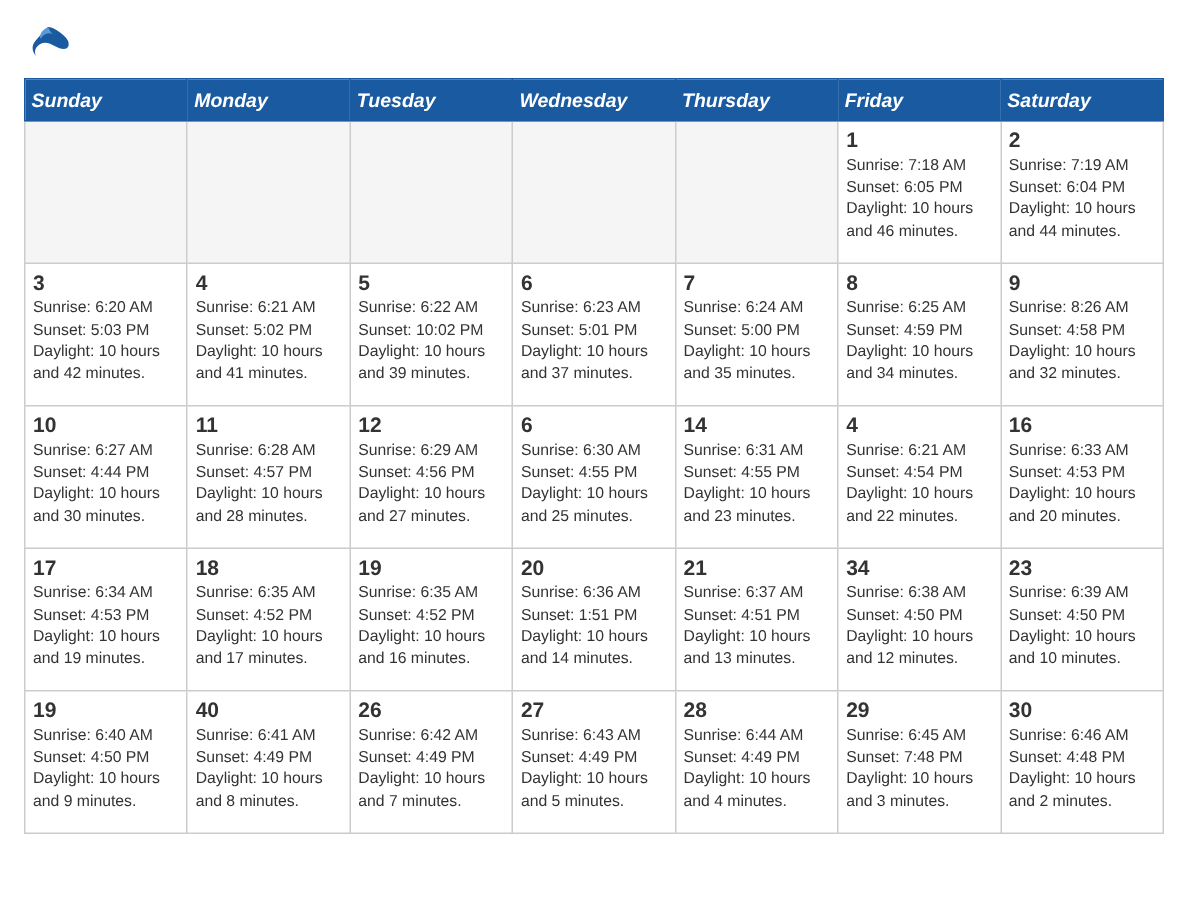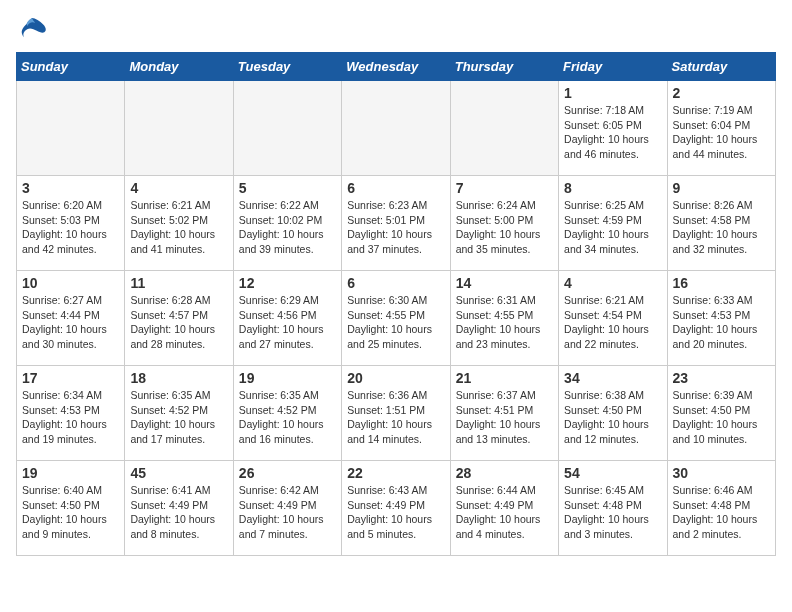--- a/index.html
+++ b/index.html
@@ -299,51 +299,51 @@
       </tr>
       <tr class="week-row">
         <td>
           <span class="day-number">19</span>
           <div class="day-info">Sunrise: 6:40 AM
 Sunset: 4:50 PM
 Daylight: 10 hours
 and 9 minutes.</div>
         </td>
         <td>
-          <span class="day-number">45</span>
+          <span class="day-number">40</span>
           <div class="day-info">Sunrise: 6:41 AM
 Sunset: 4:49 PM
 Daylight: 10 hours
 and 8 minutes.</div>
         </td>
         <td>
           <span class="day-number">26</span>
           <div class="day-info">Sunrise: 6:42 AM
 Sunset: 4:49 PM
 Daylight: 10 hours
 and 7 minutes.</div>
         </td>
         <td>
-          <span class="day-number">22</span>
+          <span class="day-number">27</span>
           <div class="day-info">Sunrise: 6:43 AM
 Sunset: 4:49 PM
 Daylight: 10 hours
 and 5 minutes.</div>
         </td>
         <td>
           <span class="day-number">28</span>
           <div class="day-info">Sunrise: 6:44 AM
 Sunset: 4:49 PM
 Daylight: 10 hours
 and 4 minutes.</div>
         </td>
         <td>
-          <span class="day-number">54</span>
+          <span class="day-number">29</span>
           <div class="day-info">Sunrise: 6:45 AM
-Sunset: 4:48 PM
+Sunset: 7:48 PM
 Daylight: 10 hours
 and 3 minutes.</div>
         </td>
         <td>
           <span class="day-number">30</span>
           <div class="day-info">Sunrise: 6:46 AM
 Sunset: 4:48 PM
 Daylight: 10 hours
 and 2 minutes.</div>
         </td>

